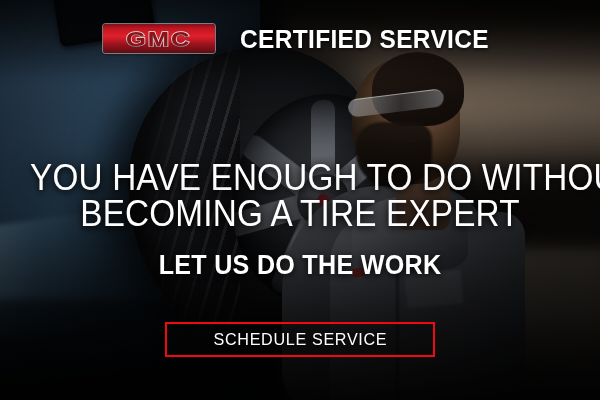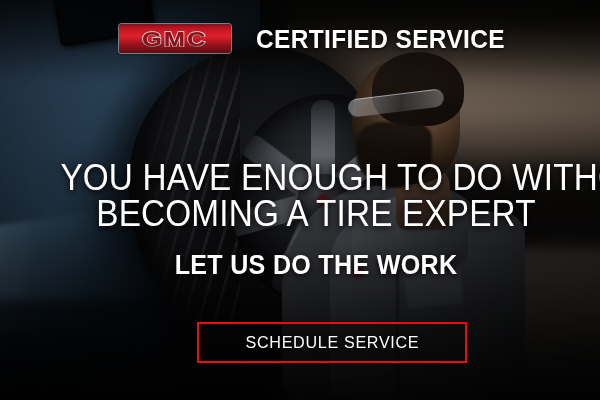--- a/index.html
+++ b/index.html
@@ -224,21 +224,21 @@
     background:
       radial-gradient(130% 95% at 50% 38%, rgba(0,0,0,0) 24%, rgba(0,0,0,.42) 68%, rgba(0,0,0,.80) 100%),
       linear-gradient(to bottom, rgba(0,0,0,.34) 0%, rgba(0,0,0,.10) 22%, rgba(0,0,0,.34) 52%, rgba(0,0,0,.72) 82%, rgba(0,0,0,.92) 100%);
   }
   .scrim-head {
     position: absolute; left: 0; right: 0; top: 0; height: 78px;
     background: linear-gradient(to bottom, rgba(0,0,0,.62), rgba(0,0,0,0));
   }
 
   
-  .content { position: absolute; inset: 0; margin-left: 32px; }
+  .content { position: absolute; inset: 0; }
 
   .brand-row {
     position: absolute;
     top: 24px; left: 0; right: 0;
     display: flex;
     align-items: center;
     justify-content: center;
     gap: 17px;
   }
   .gmc-logo {
@@ -300,21 +300,21 @@
     letter-spacing: .3px;
     color: #ffffff;
     transform: scaleX(.93);
     text-shadow: 0 2px 7px rgba(0,0,0,.92);
     white-space: nowrap;
   }
 
   .cta {
     position: absolute;
     left: 165px; top: 322px;
-    width: 270px; height: 41px;
+    width: 270px; height: 35px;
     box-sizing: border-box;
     border: 2px solid #ed0a13;
     background: rgba(6,6,7,.30);
     display: flex;
     align-items: center;
     justify-content: center;
     cursor: pointer;
     text-decoration: none;
   }
   .cta-label {

